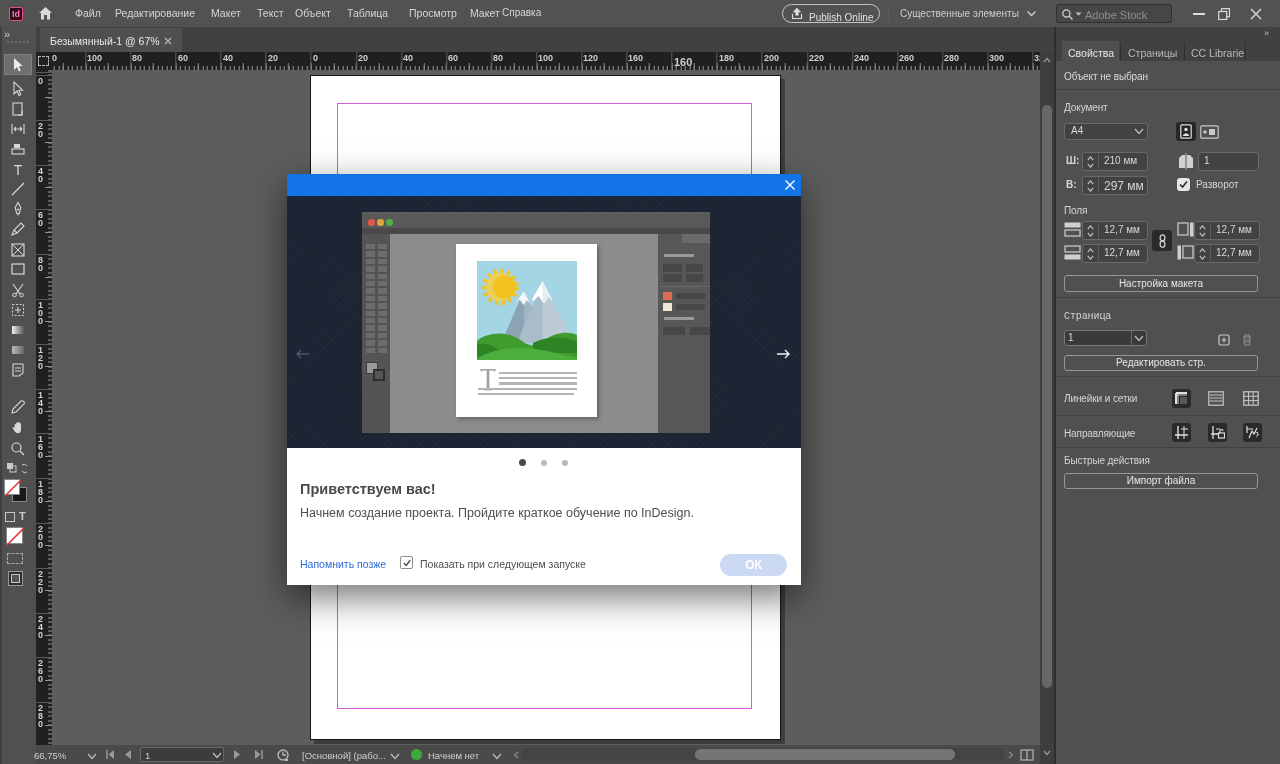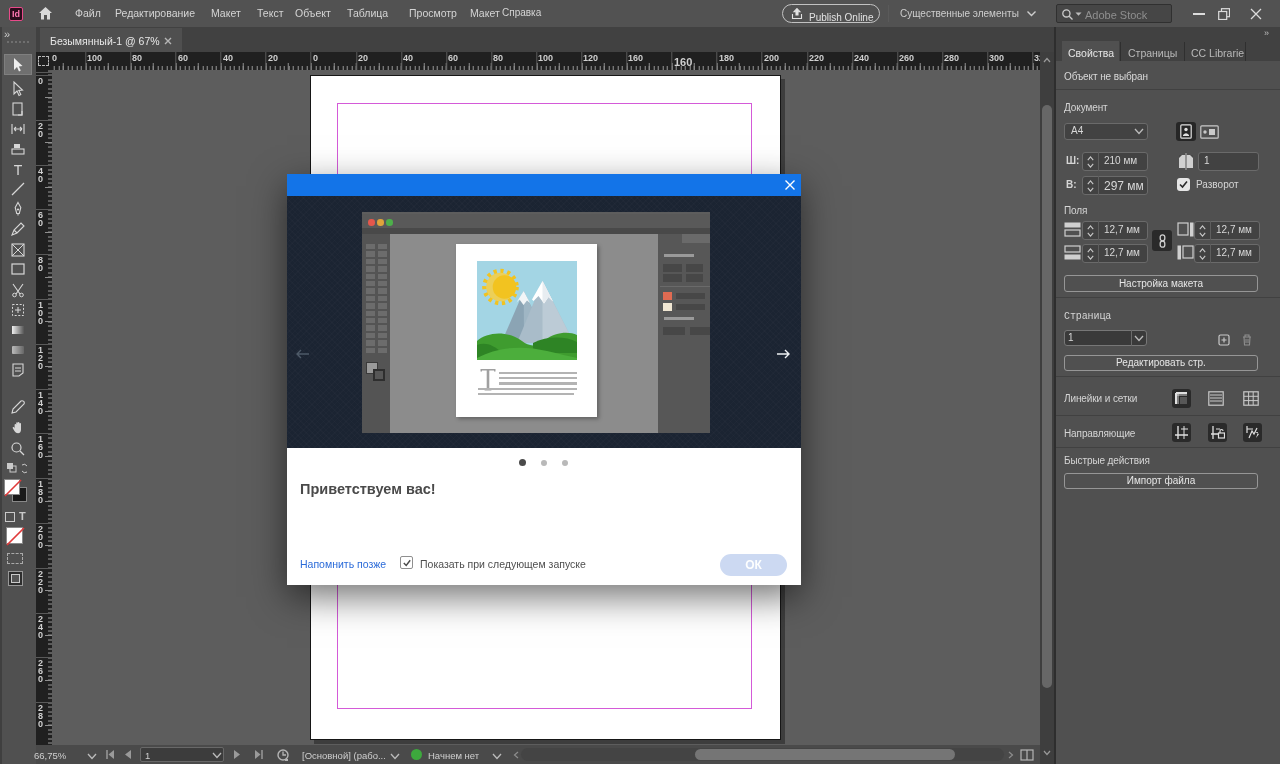--- a/index.html
+++ b/index.html
@@ -553,19 +553,20 @@
 <div class="abs" style="left:499px;top:371.5px;width:78px;height:2.7px;background:#b3b3b3;"></div>
 <div class="abs" style="left:499px;top:376.7px;width:78px;height:2.7px;background:#b3b3b3;"></div>
 <div class="abs" style="left:499px;top:382px;width:78px;height:2.7px;background:#b3b3b3;"></div>
 <div class="abs" style="left:478px;top:387.5px;width:99px;height:2.7px;background:#b3b3b3;"></div>
 <div class="abs" style="left:478px;top:392.7px;width:96px;height:2.7px;background:#b3b3b3;"></div>
 <div class="abs" style="left:287px;top:448px;width:514px;height:137px;background:#fff;"></div>
 <div class="abs" style="left:519px;top:459px;width:7px;height:7px;border-radius:50%;background:#4a4a4a;"></div>
 <div class="abs" style="left:541px;top:460px;width:6px;height:6px;border-radius:50%;background:#b9b9b9;"></div>
 <div class="abs" style="left:562px;top:460px;width:6px;height:6px;border-radius:50%;background:#b9b9b9;"></div>
 <div class="abs" style="left:300px;top:481px;font-size:14.5px;font-weight:bold;color:#4a4a4a;">Приветствуем вас!</div>
+<div class="abs" style="left:300px;top:506px;font-size:12.5px;color:#4e4e4e;">Начнем создание проекта. Пройдите краткое обучение по InDesign.</div>
 <div class="abs" style="left:300px;top:558px;font-size:10.5px;color:#2b6bd9;">Напомнить позже</div>
 <div class="abs" style="left:400px;top:556px;width:13px;height:13px;border:1.5px solid #8f8f8f;border-radius:2px;"></div>
 <svg class="abs" style="left:402.5px;top:558.5px;" width="8" height="8" viewBox="0 0 10 10">
       <path d="M1 5 L4 8 L9 1.5" stroke="#4a4a4a" stroke-width="1.8" fill="none"></path>
     </svg>
 <div class="abs" style="left:420px;top:558px;font-size:10.5px;color:#4e4e4e;">Показать при следующем запуске</div>
 <div class="abs" style="left:720px;top:554px;width:67px;height:22px;border-radius:11px;background:#ccd9f2;color:#fdfefe;font-size:12px;font-weight:bold;text-align:center;line-height:22px;">ОК</div>
 </div>
 </body></html>

